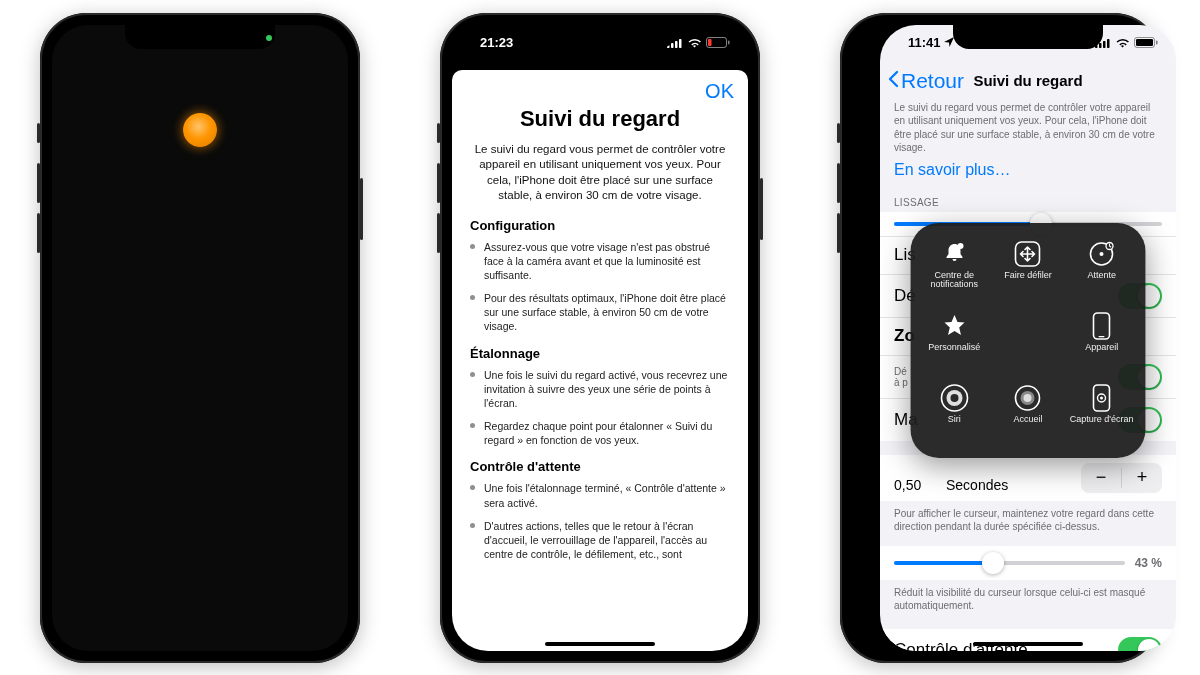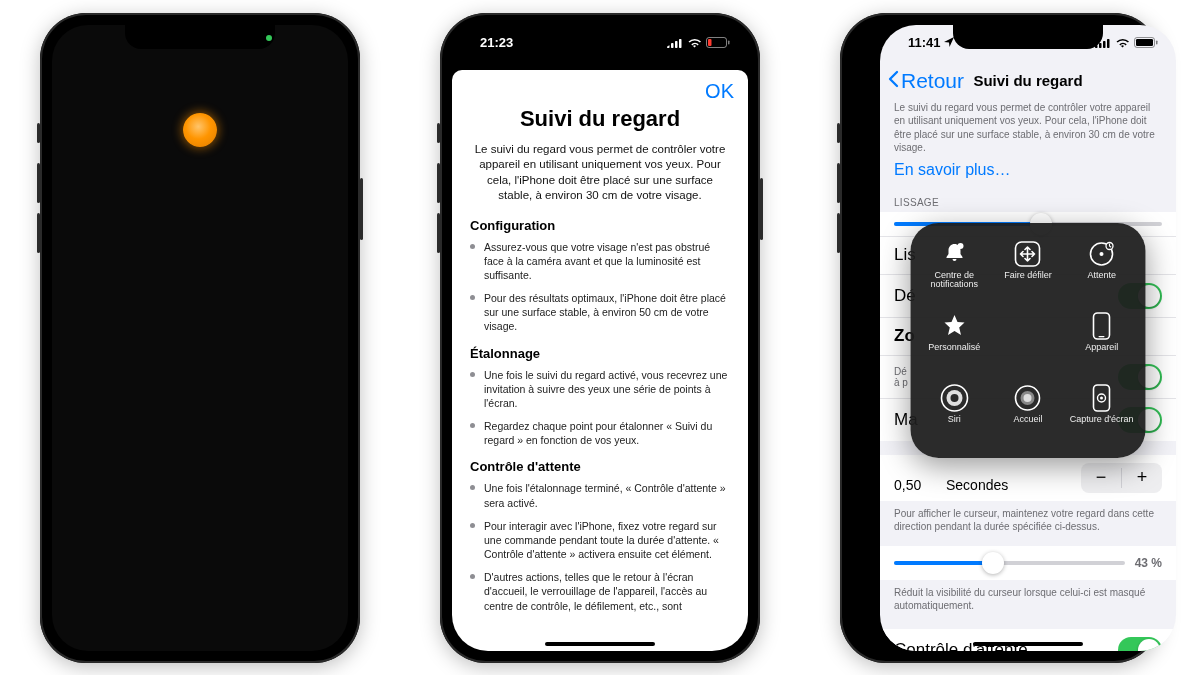--- a/index.html
+++ b/index.html
@@ -152,21 +152,20 @@
 
         <h2 class="sec">Étalonnage</h2>
         <ul>
           <li>Une fois le suivi du regard activé, vous recevrez une invitation à suivre des yeux une série de points à l'écran.</li>
           <li>Regardez chaque point pour étalonner « Suivi du regard » en fonction de vos yeux.</li>
         </ul>
 
         <h2 class="sec">Contrôle d'attente</h2>
         <ul>
           <li>Une fois l'étalonnage terminé, « Contrôle d'attente » sera activé.</li>
-          <li>Pour interagir avec l'iPhone, fixez votre regard sur une commande pendant toute la durée d'attente. « Contrôle d'attente » activera ensuite cet élément.</li>
           <li>D'autres actions, telles que le retour à l'écran d'accueil, le verrouillage de l'appareil, l'accès au centre de contrôle, le défilement, etc., sont</li>
         </ul>
       </div>
       <div class="home-ind"></div>
     </div>
   </div>
 </div>
 
 <div class="phone">
   <div class="side-btn mute"></div>

